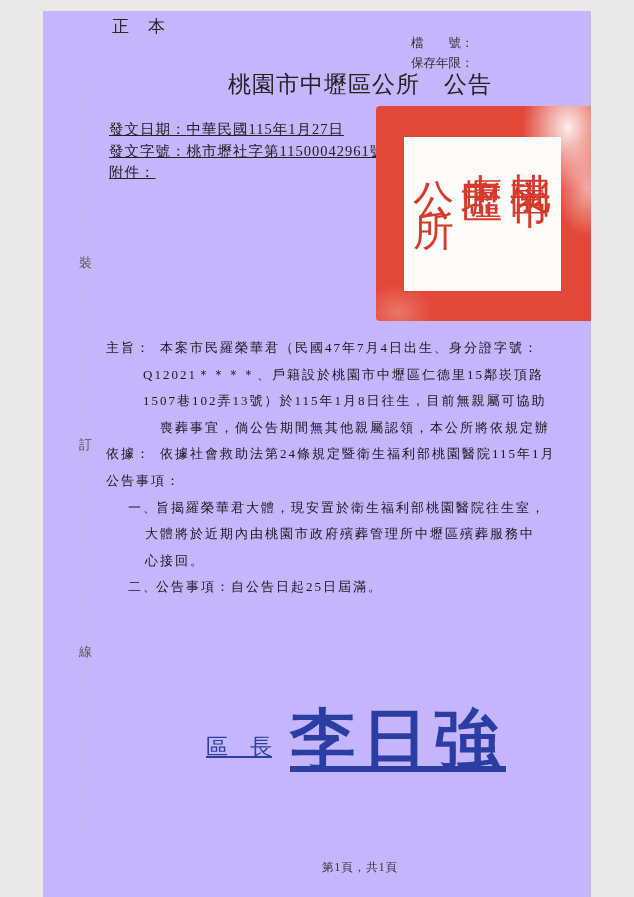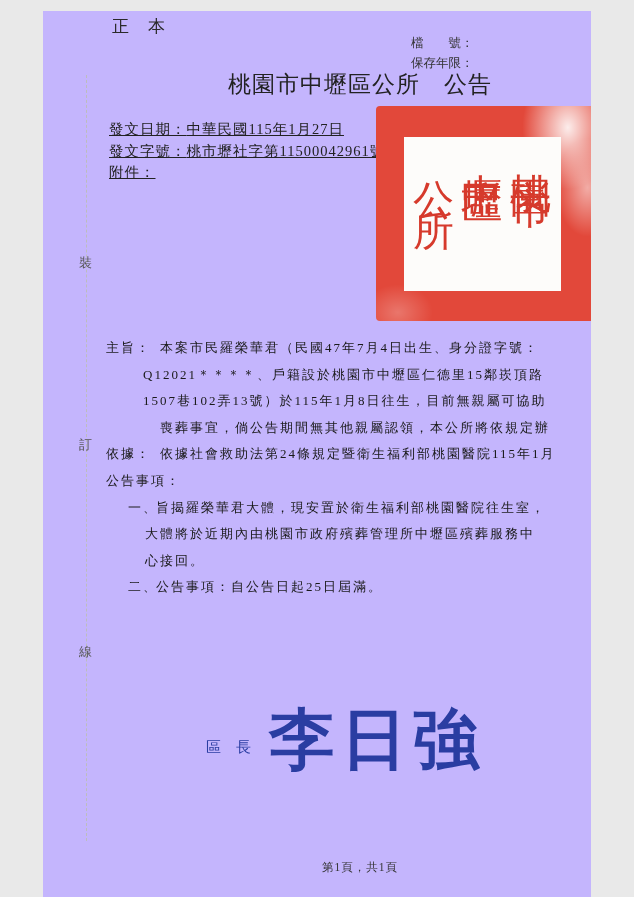--- a/index.html
+++ b/index.html
@@ -89,25 +89,26 @@
   .item { position:relative; padding-left:39px; }
   .item .inum { position:absolute; left:22px; top:0; }
   .item .line.first { padding-left:11px; }
 
   
   .signature {
     position:absolute; left:163px; top:686px; height:86px;
     display:flex; align-items:center;
     color:#2a3da2;
   }
-  .signer-title { font-size:15px; letter-spacing:0; margin-top:14px; }
+  .signer-title { font-size:22px; letter-spacing:0; margin-top:14px;text-decoration:underline; }
   .signer-name {
     margin-left:18px;
     font-size:66px; font-weight:bold; letter-spacing:6px;
     color:#2a3da2;
+    text-decoration:underline;
   }
 
   
   .footer {
     position:absolute; left:0; top:849px; width:634px;
     text-align:center; font-size:11.5px; letter-spacing:1px; color:#333;
   }
 </style>
 </head>
 <body>

